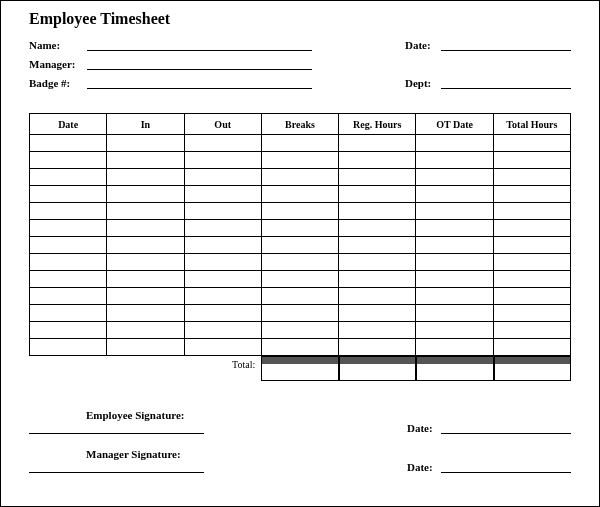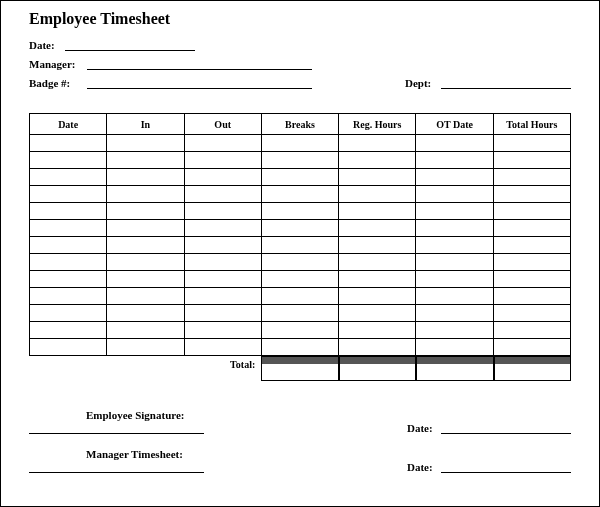--- a/index.html
+++ b/index.html
@@ -60,21 +60,21 @@
   table.grid th {
     height: 20px;
     vertical-align: middle;
   }
   table.grid td { font-weight: normal; }
 
   .totals-row {
     display: flex;
     margin-top: 0;
     font-size: 10px;
-    font-weight: bold;
+    font-weight: normal;
   }
   .totals-label {
     flex: 0 0 calc(100% * 3 / 7);
     text-align: right;
     padding-right: 6px;
     padding-top: 3px;
     box-sizing: border-box;
   }
   .totals-cells {
     flex: 0 0 calc(100% * 4 / 7);
@@ -117,20 +117,24 @@
   .sig-right .uline { width: 130px; }
 </style>
 </head>
 <body>
 
 <div class="page">
 
   <div class="title">Employee Timesheet</div>
 
   <div class="meta-row">
+    <div class="meta-left">
+      <span class="lbl">Name:</span>
+      <span class="uline uline-left"></span>
+    </div>
     <div class="meta-right">
       <span class="lbl">Date:</span>
       <span class="uline uline-right"></span>
     </div>
   </div>
 
   <div class="meta-row">
     <div class="meta-left">
       <span class="lbl">Manager:</span>
       <span class="uline uline-left"></span>
@@ -310,21 +314,21 @@
         <span class="lbl">Employee Signature:</span>
         <span class="uline"></span>
       </div>
       <div class="sig-right">
         <span class="lbl">Date:</span>
         <span class="uline"></span>
       </div>
     </div>
     <div class="sig-row">
       <div class="sig-left">
-        <span class="lbl">Manager Timesheet:</span>
+        <span class="lbl">Manager Signature:</span>
         <span class="uline"></span>
       </div>
       <div class="sig-right">
         <span class="lbl">Date:</span>
         <span class="uline"></span>
       </div>
     </div>
   </div>
 
 </div>

